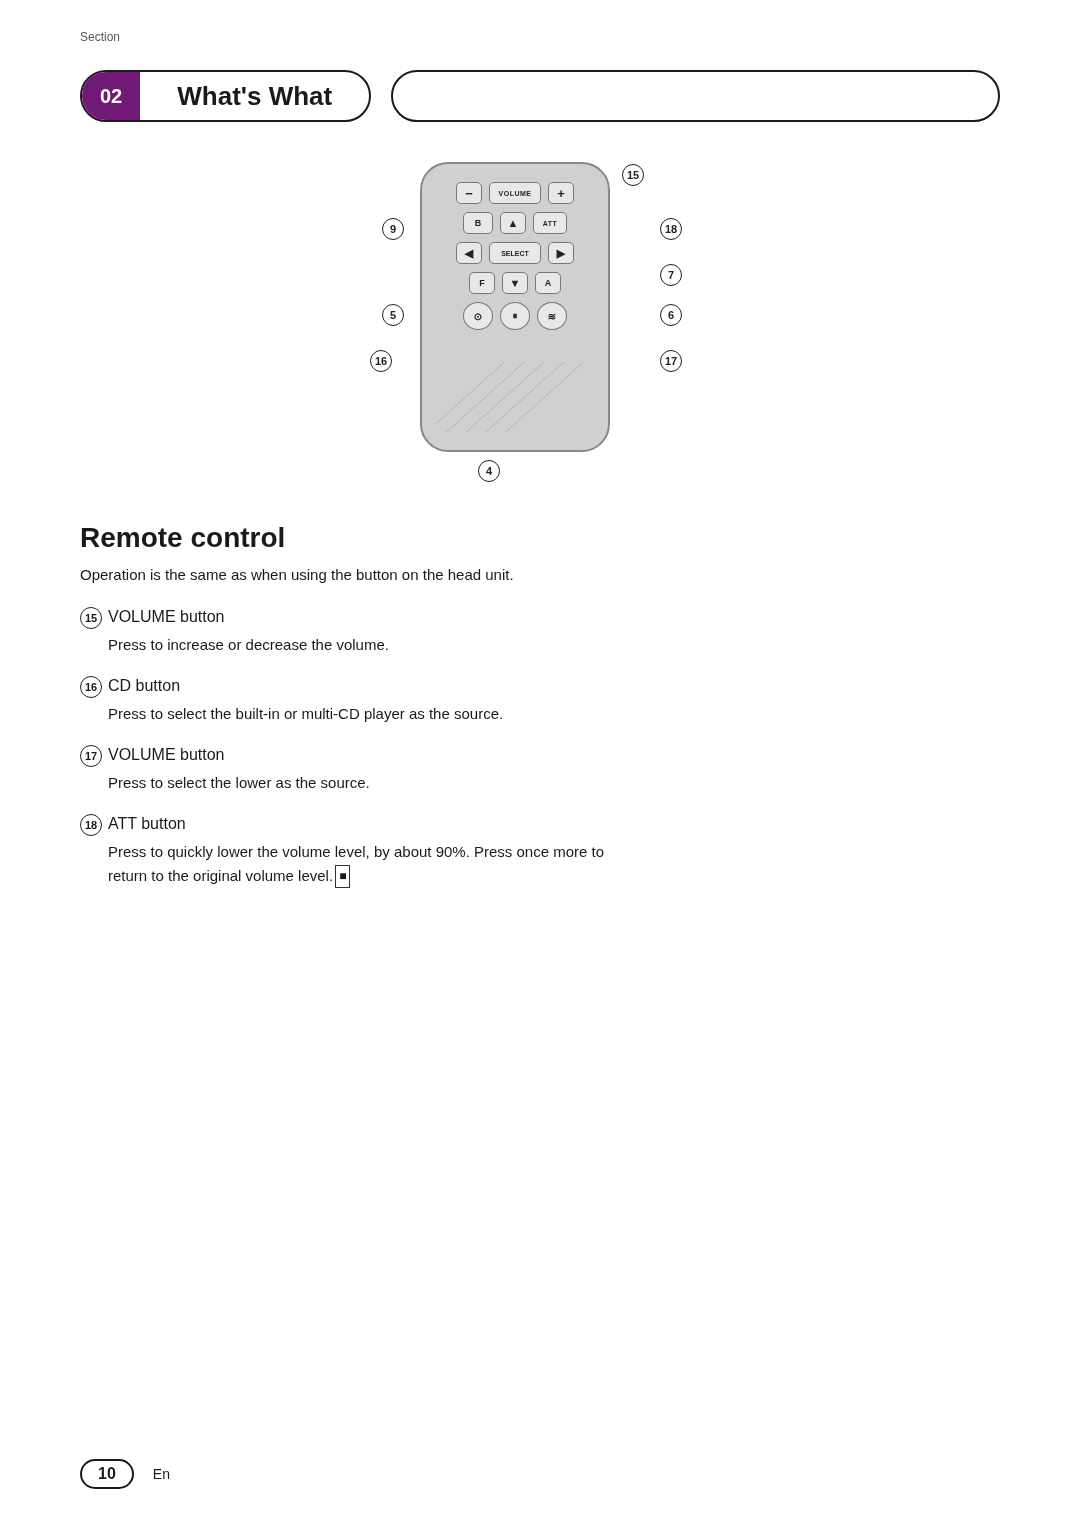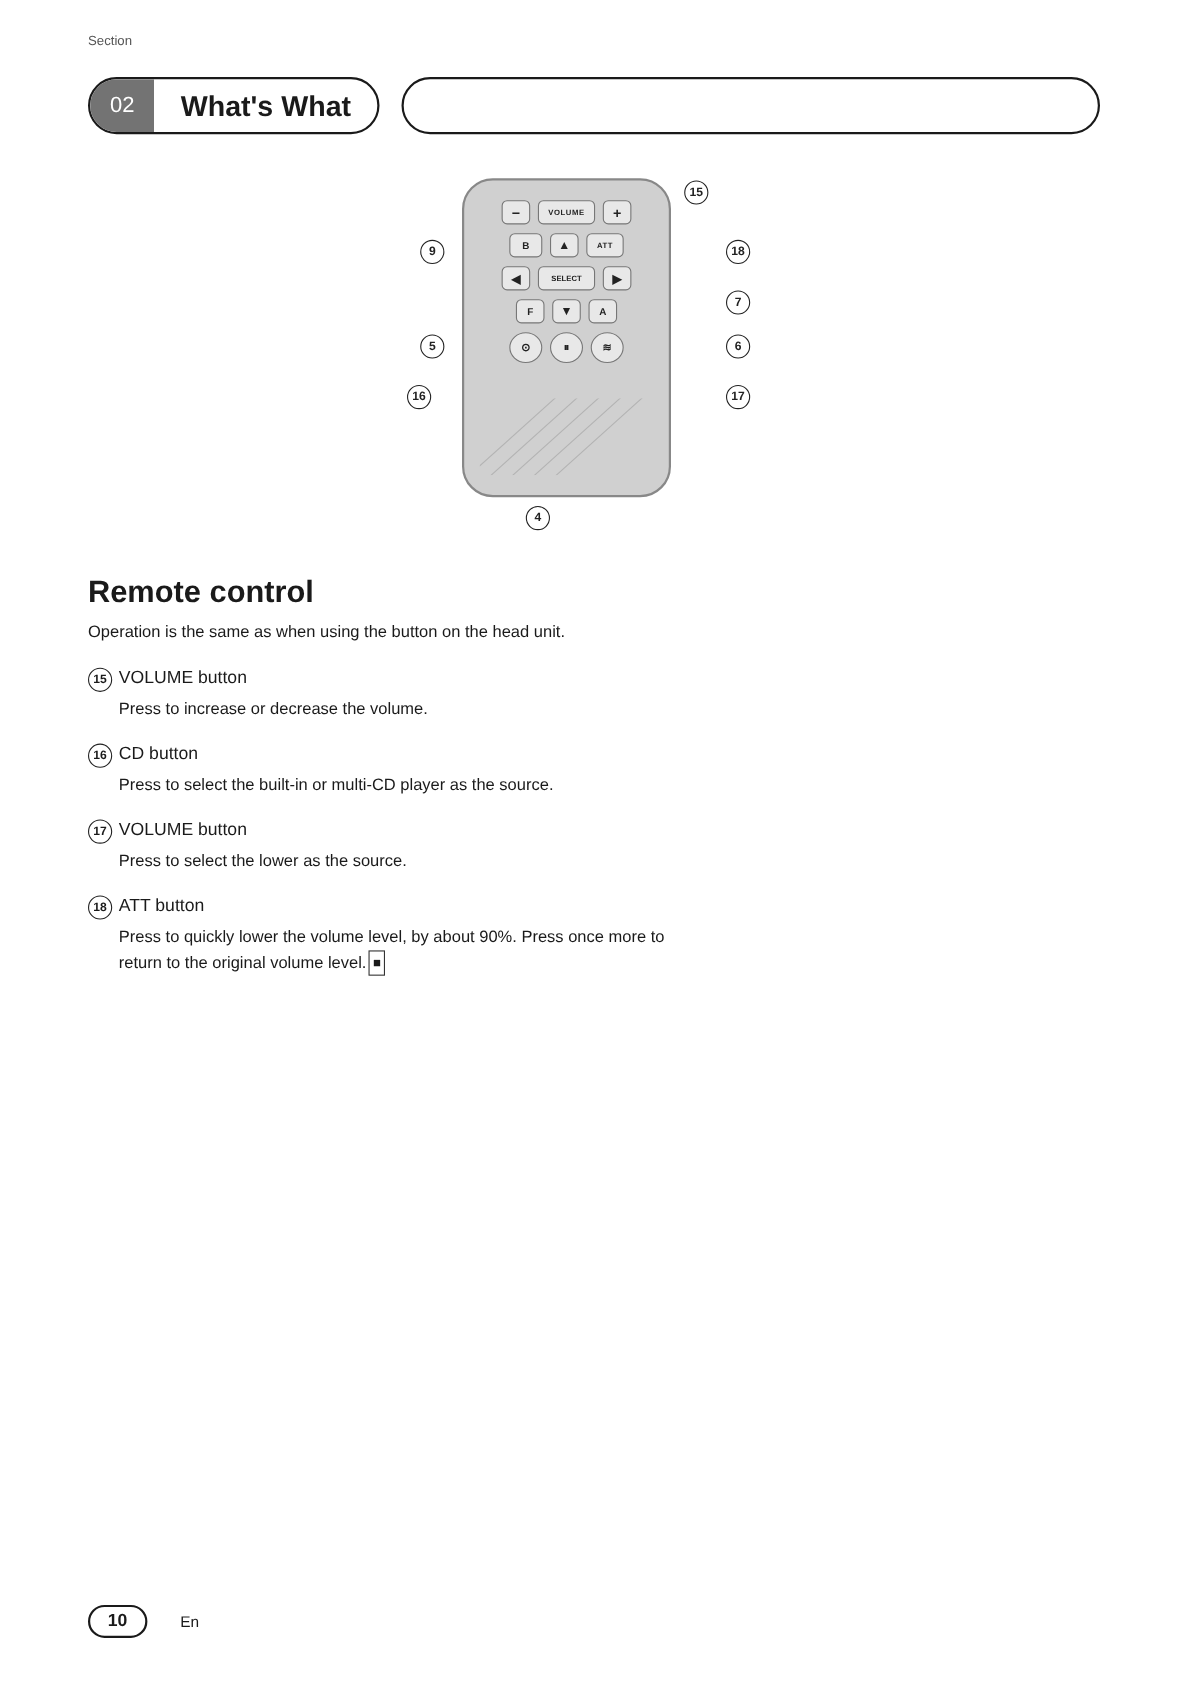--- a/index.html
+++ b/index.html
@@ -31,34 +31,34 @@
     .title-pill {
       display: flex;
       align-items: center;
       border: 2.5px solid #1a1a1a;
       border-radius: 30px;
       overflow: hidden;
       height: 52px;
     }
 
     .title-pill-num {
-      background: #737373;
+      background: #701a75;
       color: #fff;
       font-size: 20px;
-      font-weight: normal;
+      font-weight: bold;
       padding: 0 18px;
       height: 100%;
       display: flex;
       align-items: center;
     }
 
     .title-pill-text {
       font-size: 26px;
       font-weight: bold;
-      padding: 0 24px;
+      padding: 0 37px;
       color: #1a1a1a;
     }
 
     .header-right-box {
       flex: 1;
       border: 2px solid #1a1a1a;
       border-radius: 30px;
       height: 52px;
     }
 
@@ -256,21 +256,21 @@
       max-width: 500px;
     }
 
     
     .footer {
       position: absolute;
       bottom: 40px;
       left: 80px;
       display: flex;
       align-items: center;
-      gap: 30px;
+      gap: 19px;
     }
 
     .footer-page {
       border: 2px solid #1a1a1a;
       border-radius: 20px;
       padding: 4px 16px;
       font-size: 16px;
       font-weight: bold;
     }
 

